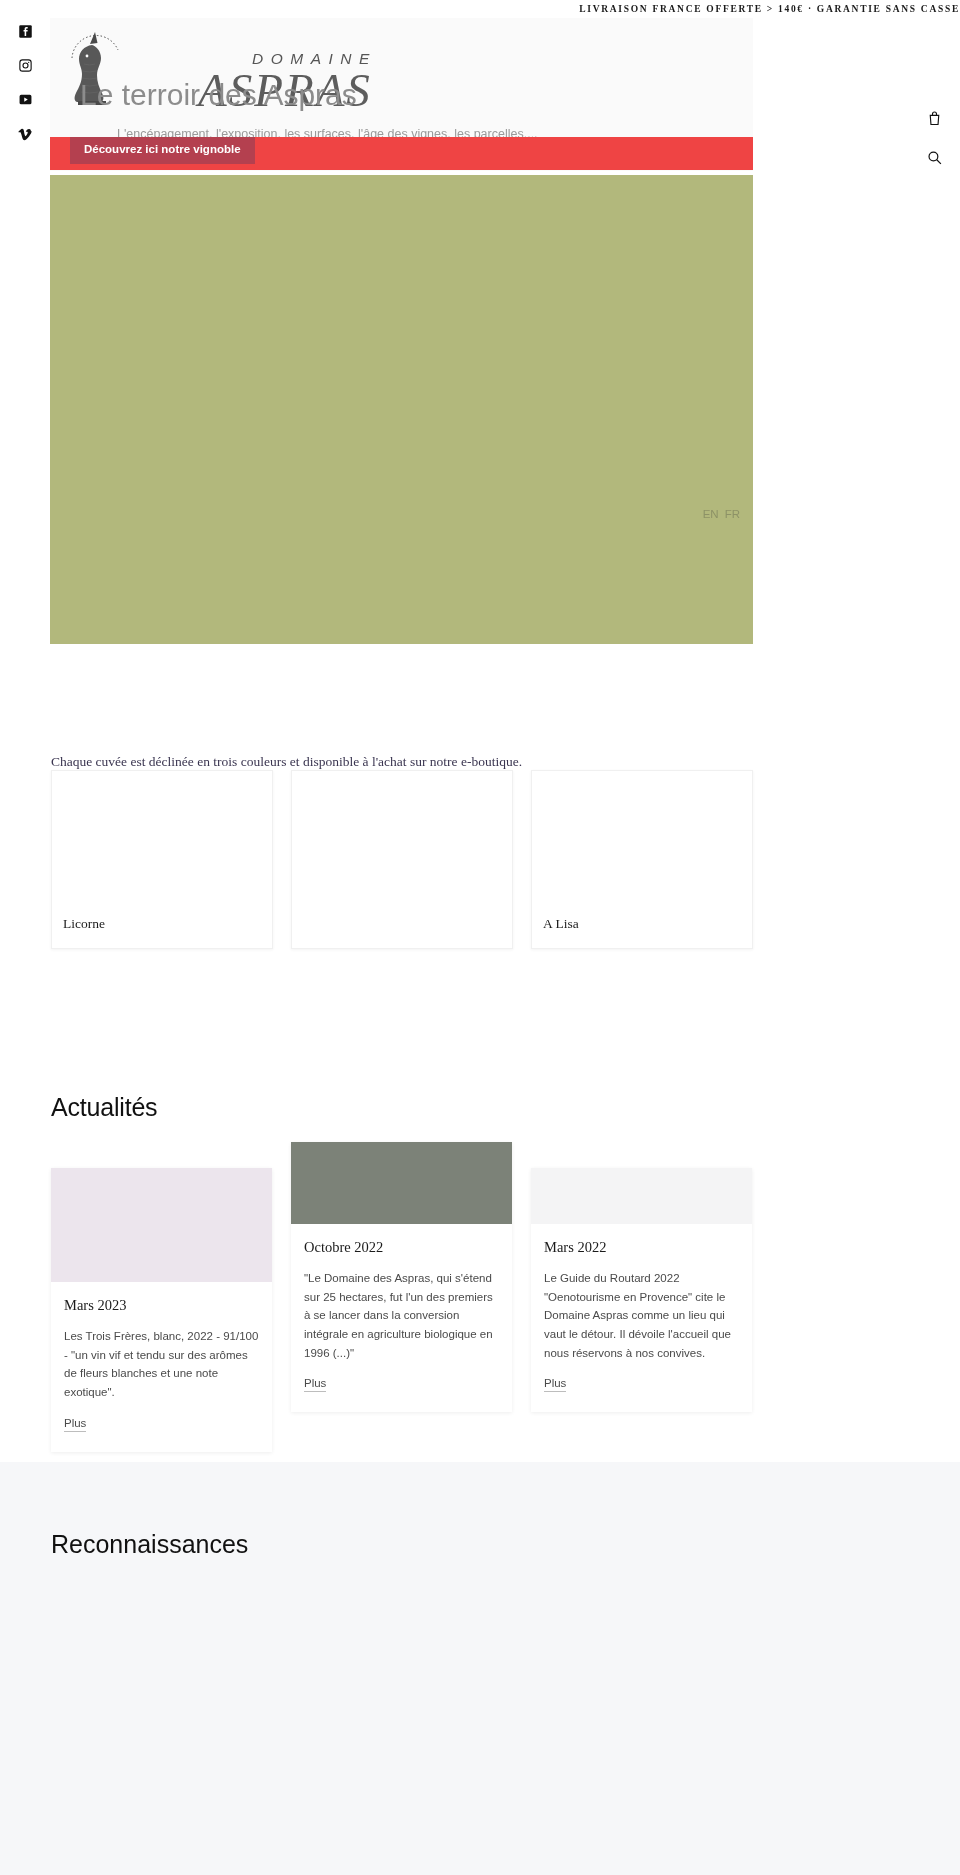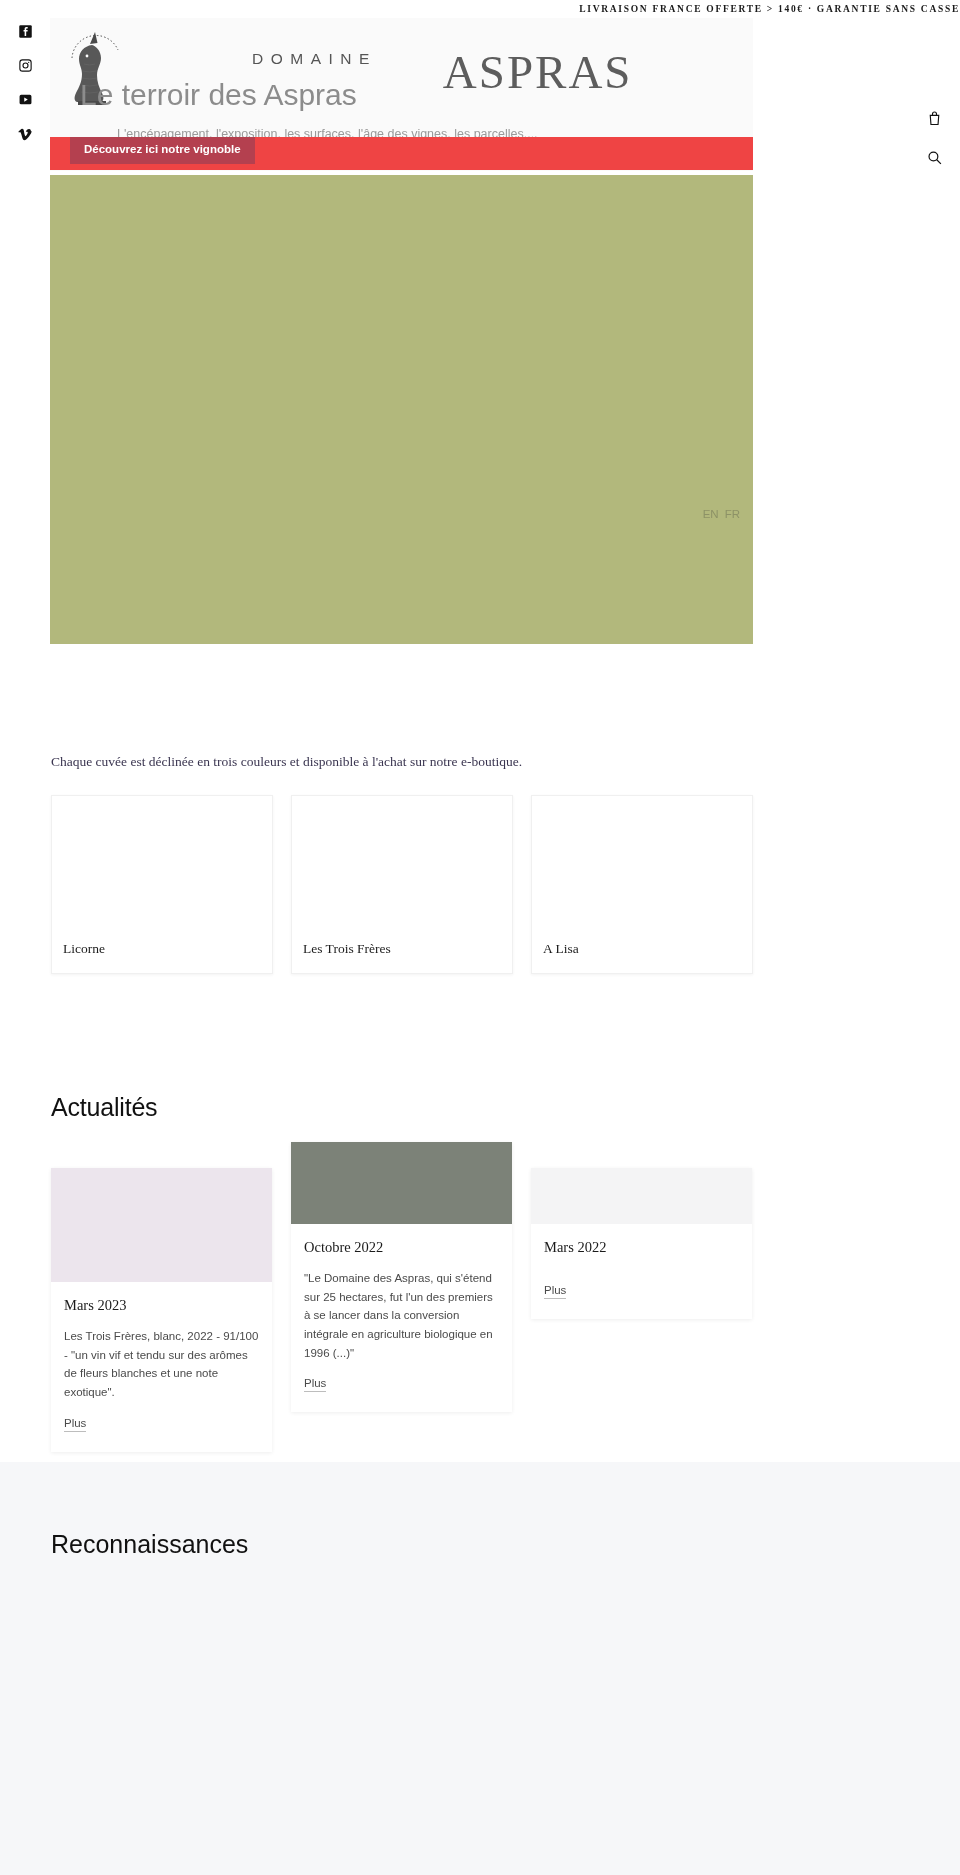--- a/index.html
+++ b/index.html
@@ -86,22 +86,23 @@
     top: 0;
     display: flex;
     align-items: flex-start;
     gap: 4px;
   }
   .crest { width: 66px; height: 88px; position: relative; }
   .crest svg { width: 66px; height: 88px; display: block; }
 
   .brand-words {
     display: flex;
-    flex-direction: row;
+    flex-direction: column;
     padding-top: 22px;
+    font-style: italic;
   }
   .brand-domaine {
     font-family: "Liberation Sans", sans-serif;
     font-size: 15.5px;
     letter-spacing: 7.5px;
     color: #555;
     font-weight: 400;
     text-align: center;
     padding-left: 120px;
   }
@@ -249,21 +250,20 @@
   }
   .range-sub {
     margin-left: 51px;
     margin-top: 6px;
     font-family: "Liberation Serif", serif;
     font-size: 13.5px;
     color: #3a3550;
   }
   .wine-grid {
     margin-left: 51px;
-    margin-top: 25px;
     display: flex;
     gap: 18px;
     width: 702px;
   }
   .wine-card {
     width: 222px;
     background: #ffffff;
     border: 1px solid #f0f0f0;
     box-shadow: 0 1px 3px rgba(0,0,0,0.05);
     cursor: pointer;
@@ -472,21 +472,20 @@
 <section class="range-sec">
   <p class="range-sub">Chaque cuvée est déclinée en trois couleurs et disponible à l'achat sur notre e-boutique.</p>
 
   <div class="wine-grid">
     <div class="wine-card">
       <div class="wine-thumb"></div>
       <div class="wine-name">Licorne</div>
     </div>
     <div class="wine-card">
       <div class="wine-thumb"></div>
-      <div class="wine-name">Les Trois Frères</div>
     </div>
     <div class="wine-card">
       <div class="wine-thumb"></div>
       <div class="wine-name">A Lisa</div>
     </div>
   </div>
 </section>
 
 <section class="news-sec">
   <h2 class="news-heading">Actualités</h2>
@@ -508,20 +507,21 @@
         <div class="news-date">Octobre 2022</div>
         <div class="news-text">"Le Domaine des Aspras, qui s'étend sur 25 hectares, fut l'un des premiers à se lancer dans la conversion intégrale en agriculture biologique en 1996 (...)"</div>
         <span class="news-more">Plus</span>
       </div>
     </article>
 
     <article class="news-card c3">
       <div class="news-thumb"></div>
       <div class="news-body">
         <div class="news-date">Mars 2022</div>
+        <div class="news-text">Le Guide du Routard 2022 "Oenotourisme en Provence" cite le Domaine Aspras comme un lieu qui vaut le détour. Il dévoile l'accueil que nous réservons à nos convives.</div>
         <span class="news-more">Plus</span>
       </div>
     </article>
 
   </div>
 </section>
 
 <section class="recog-sec">
   <h2 class="recog-heading">Reconnaissances</h2>
 </section>

